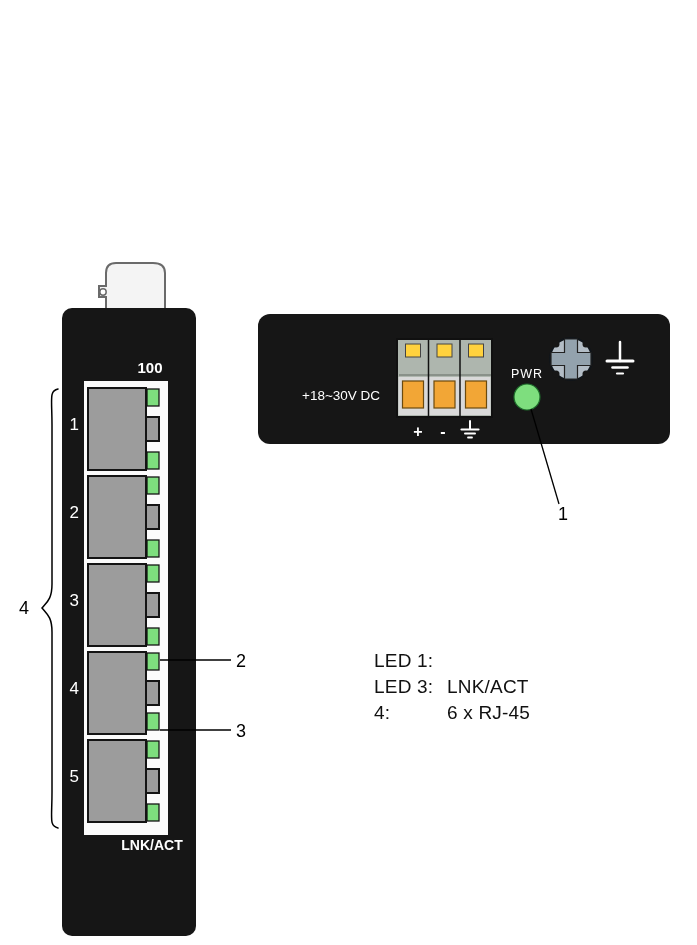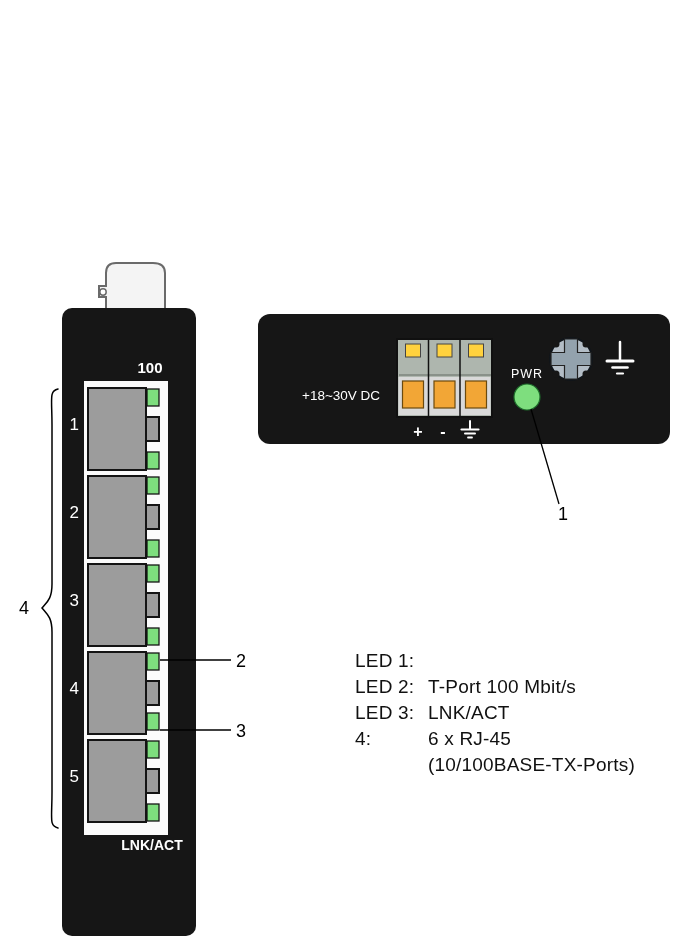--- a/index.html
+++ b/index.html
@@ -10,21 +10,21 @@
   svg text { font-family:"Liberation Sans", sans-serif; }
   .lbl-white { fill:#ffffff; }
   .lbl-black { fill:#000000; }
   .speed-lbl { font-size:15px; font-weight:bold; }
   .lnk-lbl { font-size:14px; font-weight:bold; }
   .panel-num { font-size:17px; }
   .callout-num { font-size:18px; }
   .volt-lbl { font-size:13.5px; }
   .pwr-lbl { font-size:12.5px; letter-spacing:1px; }
   .term-sym { font-size:16px; font-weight:bold; }
-  .legend { position:absolute; left:355px; top:648px; font-size:19px; color:#111; letter-spacing:0.2px; }
+  .legend { position:absolute; left:374px; top:648px; font-size:19px; color:#111; letter-spacing:0.2px; }
   .legend-row { display:flex; line-height:26px; white-space:nowrap; }
   .legend-key { flex:0 0 73px; width:73px; }
 </style>
 </head>
 <body>
 
 <div class="canvas">
 
 <svg class="diagram" width="697" height="945" viewBox="0 0 697 945">
 
@@ -143,30 +143,22 @@
   <line x1="531" y1="409" x2="559" y2="504" stroke="#000000" stroke-width="1.3"></line>
   <text x="558" y="520" class="lbl-black callout-num">1</text>
 
 </svg>
 
 <div class="legend">
   <div class="legend-row">
     <span class="legend-key">LED 1:</span>
   </div>
   <div class="legend-row">
-    <span class="legend-key">LED 2:</span>
-    <span class="legend-val">T-Port 100 Mbit/s</span>
-  </div>
-  <div class="legend-row">
     <span class="legend-key">LED 3:</span>
     <span class="legend-val">LNK/ACT</span>
   </div>
   <div class="legend-row">
     <span class="legend-key">4:</span>
     <span class="legend-val">6 x RJ-45</span>
   </div>
-  <div class="legend-row">
-    <span class="legend-key"></span>
-    <span class="legend-val">(10/100BASE-TX-Ports)</span>
-  </div>
 </div>
 
 </div>
 
 </body></html>

